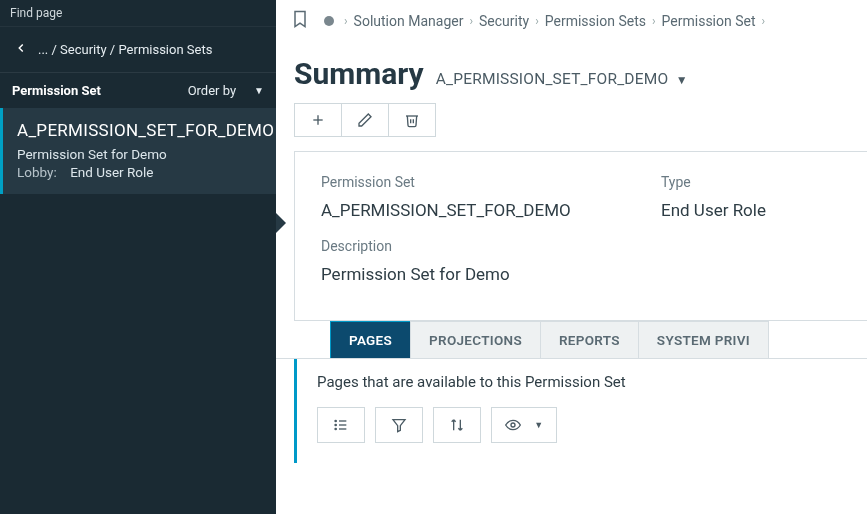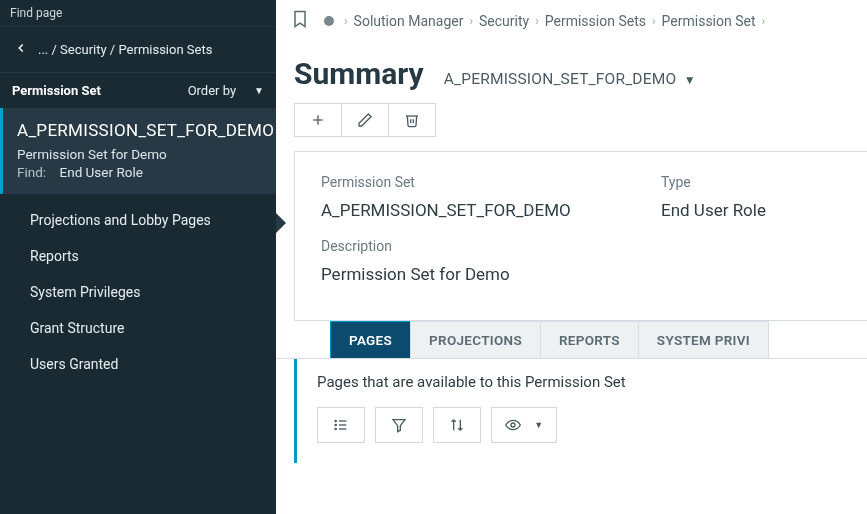--- a/index.html
+++ b/index.html
@@ -25,21 +25,21 @@
     .nav-item { padding: 10px 14px 10px 30px; font-size: 14px; color: #e6edf1; cursor: pointer; }
     
     
     .main { flex: 1; background: #fff; display: flex; flex-direction: column; overflow: hidden; }
     .top-bc { display: flex; align-items: center; gap: 6px; padding: 8px 14px; font-size: 14px; color: #6a7a83; border-bottom: 1px solid transparent; white-space: nowrap; }
     .bookmark-icon { width: 20px; height: 22px; color: #5a6a73; }
     .bc-dot { width: 10px; height: 10px; background: #7a878e; border-radius: 50%; display: inline-block; margin: 0 4px 0 8px; }
     .bc-sep { color: #9aa; font-size: 12px; }
     .bc-link { color: #5a6a73; cursor: pointer; }
     
-    .heading-row { display: flex; align-items: baseline; gap: 20px; padding: 14px 18px 4px 18px; }
+    .heading-row { display: flex; align-items: baseline; gap: 12px; padding: 14px 18px 4px 18px; }
     .h-summary { font-size: 30px; font-weight: 700; color: #263944; }
     .h-entity { font-size: 15.5px; color: #4b5b64; letter-spacing: 0.2px; }
     .h-caret { color: #4b5b64; margin-left: 4px; font-size: 12px; }
     .toolbar { display: flex; gap: 0; padding: 8px 18px 14px 18px; }
     .tbtn { width: 48px; height: 34px; border: 1px solid #cfd8dc; background: #fff; display: flex; align-items: center; justify-content: center; cursor: pointer; color: #4b5b64; font-size: 16px; }
     .tbtn + .tbtn { margin-left: -1px; }
     .tbtn svg { width: 16px; height: 16px; }
     
     .detail-card { margin: 0 0 0 18px; border: 1px solid #d6dde1; border-right: none; padding: 22px 26px 18px 26px; }
     .detail-row { display: flex; gap: 60px; margin-bottom: 18px; }
@@ -80,34 +80,27 @@
     <div class="orderby">
       <span>Order by</span>
       <span class="caret">▼</span>
     </div>
   </div>
 
   <div class="card">
     <div class="card-title">A_PERMISSION_SET_FOR_DEMO</div>
     <div class="card-sub">Permission Set for Demo</div>
     <div class="kv">
-      <span class="kv-label">Find:</span>
+      <span class="kv-label">Lobby:</span>
       <span>&nbsp;&nbsp;</span>
       <span>End User Role</span>
     </div>
     <div class="arrow-pointer"></div>
   </div>
 
-  <div class="nav-list">
-    <div class="nav-item">Projections and Lobby Pages</div>
-    <div class="nav-item">Reports</div>
-    <div class="nav-item">System Privileges</div>
-    <div class="nav-item">Grant Structure</div>
-    <div class="nav-item">Users Granted</div>
-  </div>
 </div>
 
 <div class="main">
 
   <div class="top-bc">
     <span>
       <svg class="bookmark-icon" viewBox="0 0 24 24" fill="none" stroke="currentColor" stroke-width="1.8">
           <path d="M6 3h12v18l-6-4-6 4V3z"></path>
         </svg>
     </span>

